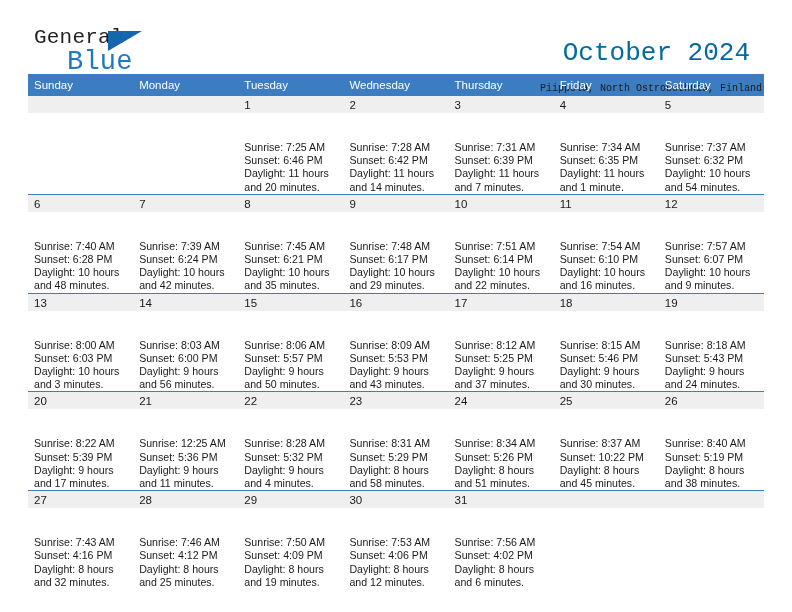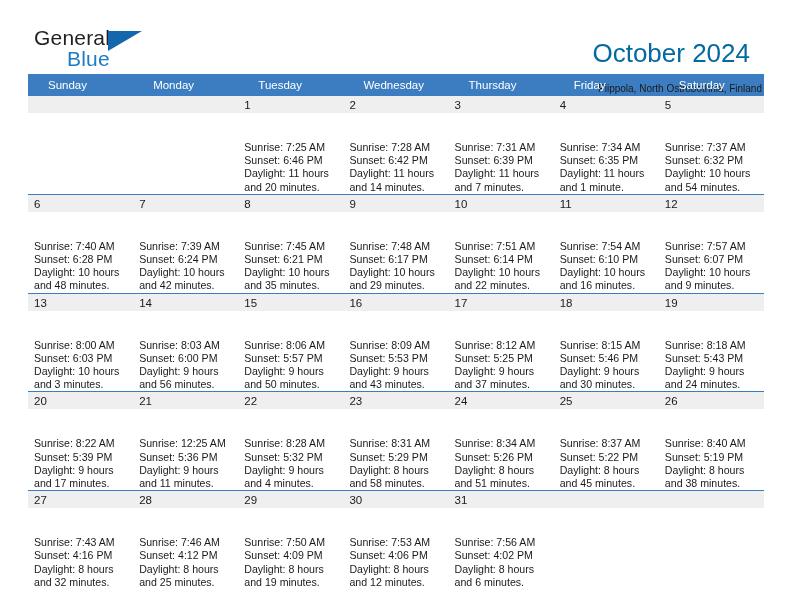--- a/index.html
+++ b/index.html
@@ -23,40 +23,41 @@
   }
 
   
   .header {
     display: flex;
     align-items: flex-start;
     justify-content: space-between;
     padding-top: 26px;
     height: 74px;
     box-sizing: border-box;
+    font-family: Liberation Mono, monospace;
   }
   .logo {
     position: relative;
     width: 120px;
     height: 52px;
     margin-left: 6px;
   }
   .logo-general {
     position: absolute;
     left: 0;
     top: 0;
     font-size: 21px;
     letter-spacing: .2px;
     color: #231f20;
   }
   .logo-blue {
     position: absolute;
     left: 33px;
     top: 21px;
-    font-size: 21px;
+    font-size: 27px;
     letter-spacing: .2px;
     color: #1f7bc1;
   }
   .logo-triangle {
     position: absolute;
     left: 74px;
     top: 5px;
     width: 0;
     height: 0;
     border-left: 34px solid #1567ad;
@@ -86,21 +87,21 @@
     width: 736px;
     border-collapse: collapse;
     table-layout: fixed;
   }
   .calendar th {
     background: #3b7dc0;
     color: #ffffff;
     font-size: 11.5px;
     font-weight: normal;
     text-align: left;
-    padding: 5px 0 5px 20px;
+    padding: 5px 0 5px 6px;
     height: 18px;
     box-sizing: border-box;
   }
   .calendar td {
     vertical-align: top;
     padding: 0;
     height: 91px;
     border-top: 1px solid #3b7dc0;
     background: #ffffff;
   }
@@ -401,21 +402,21 @@
               <div>Sunrise: 8:34 AM</div>
               <div>Sunset: 5:26 PM</div>
               <div>Daylight: 8 hours</div>
               <div>and 51 minutes.</div>
             </div>
           </td>
           <td>
             <div class="daynum">25</div>
             <div class="cell-body">
               <div>Sunrise: 8:37 AM</div>
-              <div>Sunset: 5:22 PM</div>
+              <div>Sunset: 10:22 PM</div>
               <div>Daylight: 8 hours</div>
               <div>and 45 minutes.</div>
             </div>
           </td>
           <td>
             <div class="daynum">26</div>
             <div class="cell-body">
               <div>Sunrise: 8:40 AM</div>
               <div>Sunset: 5:19 PM</div>
               <div>Daylight: 8 hours</div>

